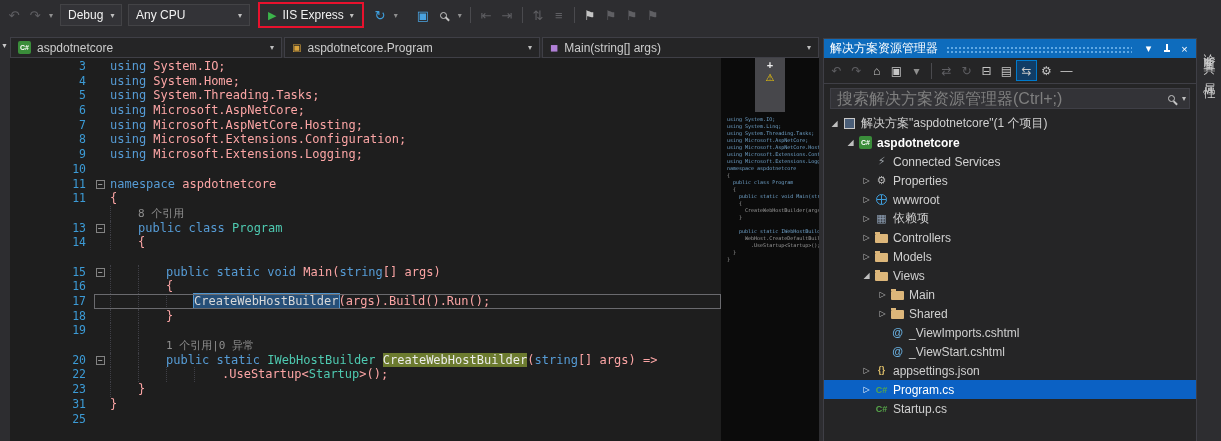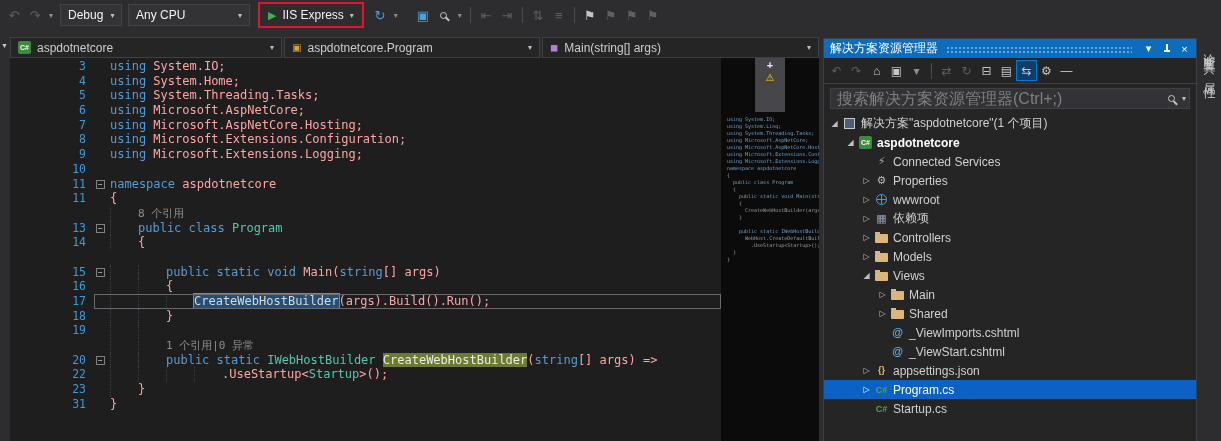--- a/index.html
+++ b/index.html
@@ -213,20 +213,21 @@
             <div class="crow"><span class="gnum">15</span><span class="linebody"><span class="fold"><span class="foldbox">−</span></span><span class="ctext"><span class="ind"></span><span class="ind"></span><span class="sg-k">public</span><span class="sg-p"> </span><span class="sg-k">static</span><span class="sg-p"> </span><span class="sg-k">void</span><span class="sg-p"> Main(</span><span class="sg-k">string</span><span class="sg-p">[] args)</span></span></span></div>
             <div class="crow"><span class="gnum">16</span><span class="linebody"><span class="fold"></span><span class="ctext"><span class="ind"></span><span class="ind"></span><span class="sg-p">{</span></span></span></div>
             <div class="crow current"><span class="gnum">17</span><span class="linebody"><span class="fold"></span><span class="ctext"><span class="ind"></span><span class="ind"></span><span class="ind"></span><span class="sg-rb">CreateWebHostBuilder</span><span class="sg-p">(args).Build().Run();</span></span></span></div>
             <div class="crow"><span class="gnum">18</span><span class="linebody"><span class="fold"></span><span class="ctext"><span class="ind"></span><span class="ind"></span><span class="sg-p">}</span></span></span></div>
             <div class="crow"><span class="gnum">19</span><span class="linebody"><span class="fold"></span><span class="ctext"><span class="ind"></span><span class="ind"></span></span></span></div>
             <div class="crow"><span class="gnum"></span><span class="linebody"><span class="fold"></span><span class="ctext"><span class="ind"></span><span class="ind"></span><span class="cl">1 个引用|0 异常</span></span></span></div>
             <div class="crow"><span class="gnum">20</span><span class="linebody"><span class="fold"><span class="foldbox">−</span></span><span class="ctext"><span class="ind"></span><span class="ind"></span><span class="sg-k">public</span><span class="sg-p"> </span><span class="sg-k">static</span><span class="sg-p"> </span><span class="sg-t">IWebHostBuilder</span><span class="sg-p"> </span><span class="sg-dh">CreateWebHostBuilder</span><span class="sg-p">(</span><span class="sg-k">string</span><span class="sg-p">[] args) =&gt;</span></span></span></div>
             <div class="crow"><span class="gnum">22</span><span class="linebody"><span class="fold"></span><span class="ctext"><span class="ind"></span><span class="ind"></span><span class="ind"></span><span class="ind"></span><span class="sg-p">.UseStartup&lt;</span><span class="sg-t">Startup</span><span class="sg-p">&gt;();</span></span></span></div>
             <div class="crow"><span class="gnum">23</span><span class="linebody"><span class="fold"></span><span class="ctext"><span class="ind"></span><span class="sg-p">}</span></span></span></div>
             <div class="crow"><span class="gnum">31</span><span class="linebody"><span class="fold"></span><span class="ctext"><span class="sg-p">}</span></span></span></div>
+            <div class="crow"><span class="gnum">25</span><span class="linebody"><span class="fold"></span><span class="ctext"></span></span></div>
           </div>
         <div class="minimap">
           <div class="viewport">
             <span class="split">+</span>
             <span class="warn">⚠</span>
           </div>
           <div class="minilines" id="mini-lines">
               <div class="mrow kw">using System.IO;</div>
               <div class="mrow kw">using System.Linq;</div>
               <div class="mrow kw">using System.Threading.Tasks;</div>

